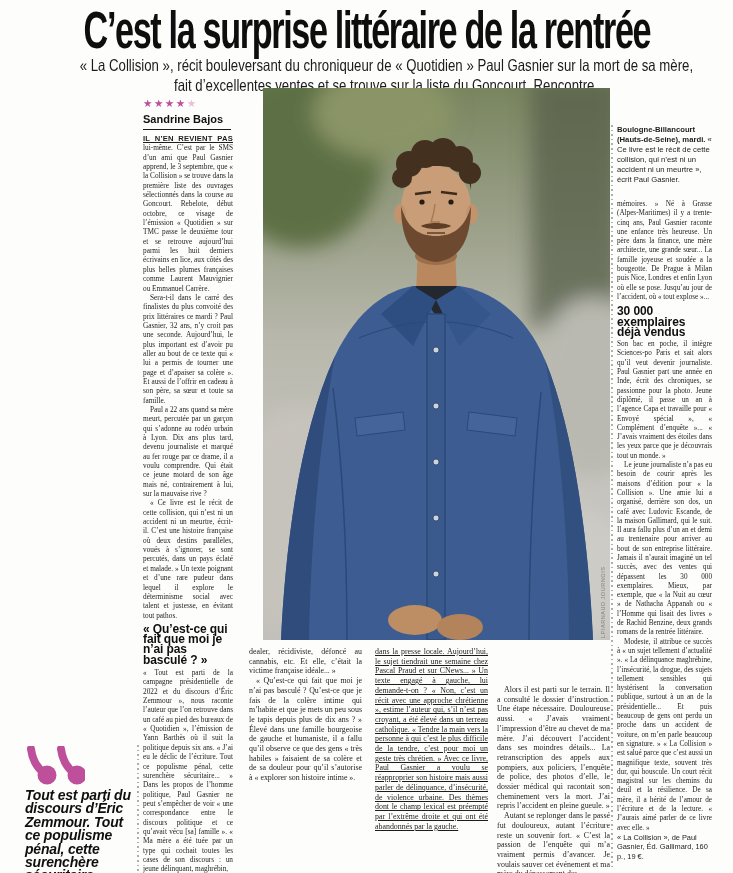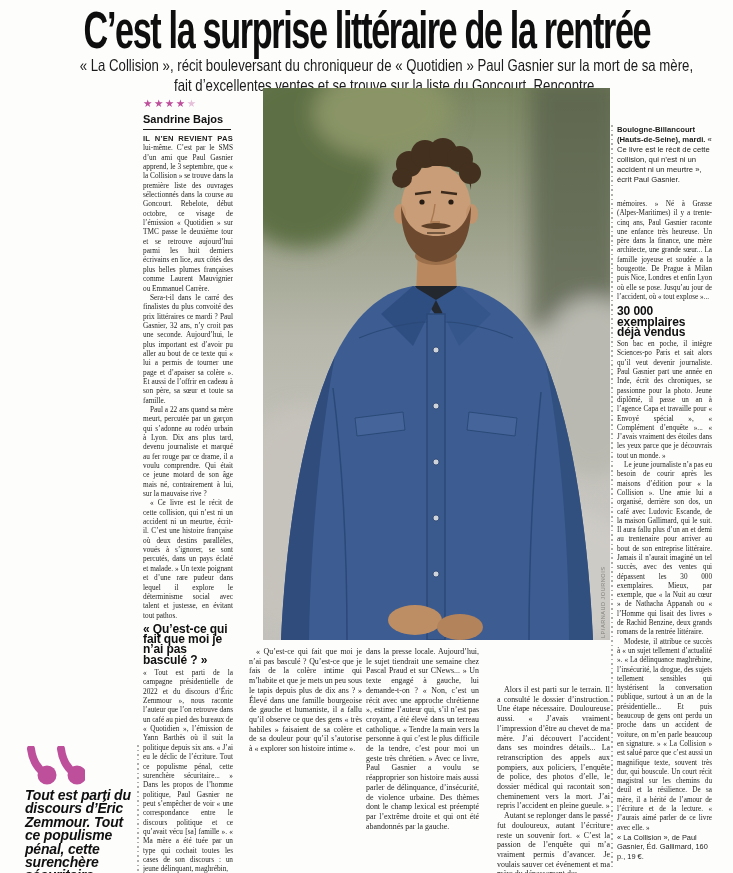--- a/index.html
+++ b/index.html
@@ -30,26 +30,26 @@
   .stars .off { opacity:.35; }
   .author { font-family:"Liberation Sans", sans-serif; font-weight:bold; font-size:11px; margin-top:3px; color:#111; }
   .byline-rule { width:88px; height:1.5px; background:#1a1a1a; margin-top:4px; }
 
   
   .bodycol { position:absolute; text-align:justify; overflow:hidden; hyphens:auto; }
   .bodycol p { margin:0; }
   .bodycol p.ind { text-indent:7px; }
   .c1 { left:143px; top:134px; width:90px;  height:739px; font-size:7.3px; line-height:9.35px; }
   .c2 { left:249px; width:113px; }
-  .c3 { left:366px; width:113px; }
+  .c3 { left:375px; width:113px;text-decoration:underline; }
   .c4 { left:497px; width:113px;margin-top:38px; }
   .c2,.c3,.c4 { top:647px; height:226px; font-size:7.9px; line-height:9.7px; }
   .c5 { left:617px; top:125px; width:95px; height:748px; font-size:7.2px; line-height:9.3px; }
 
-  .lead-in { font-family:"Liberation Sans", sans-serif; font-weight:bold; font-size:7.6px; letter-spacing:.2px; }
+  .lead-in { font-family:"Liberation Sans", sans-serif; font-weight:bold; font-size:7.6px; letter-spacing:.2px;text-decoration:underline; }
   .subhead {
     font-family:"Liberation Sans", sans-serif; font-weight:bold;
     font-size:12px; line-height:10.3px; margin:4px 0 3px; text-align:left; letter-spacing:-.1px; color:#0f0f0f;
   }
   .caption { font-family:"Liberation Sans", sans-serif; font-size:7.7px; line-height:10px; text-align:left; margin-bottom:15px; }
   .cap-b { font-weight:bold;margin-top:36px; }
   .book-ref { font-family:"Liberation Sans", sans-serif; font-size:7.4px; line-height:9.4px; text-align:left; margin-top:1px; }
 
   
   .photo-box { position:absolute; left:263px; top:88px; width:347px; height:552px; overflow:hidden; background:#b9bab2; }
@@ -167,20 +167,21 @@
   <div class="bodycol c1">
     <p><span class="lead-in">IL N’EN REVIENT PAS</span> <span>lui-même. C’est par le SMS d’un ami que Paul Gasnier apprend, le 3 septembre, que « la Collision » se trouve dans la première liste des ouvrages sélectionnés dans la course au Goncourt. Rebelote, début octobre, ce visage de l’émission « Quotidien » sur TMC passe le deuxième tour et se retrouve aujourd’hui parmi les huit derniers écrivains en lice, aux côtés des plus belles plumes françaises comme Laurent Mauvignier ou Emmanuel Carrère.</span></p>
     <p class="ind">Sera-t-il dans le carré des finalistes du plus convoité des prix littéraires ce mardi ? Paul Gasnier, 32 ans, n’y croit pas une seconde. Aujourd’hui, le plus important est d’avoir pu aller au bout de ce texte qui « lui a permis de tourner une page et d’apaiser sa colère ». Et aussi de l’offrir en cadeau à son père, sa sœur et toute sa famille.</p>
     <p class="ind">Paul a 22 ans quand sa mère meurt, percutée par un garçon qui s’adonne au rodéo urbain à Lyon. Dix ans plus tard, devenu journaliste et marqué au fer rouge par ce drame, il a voulu comprendre. Qui était ce jeune motard de son âge mais né, contrairement à lui, sur la mauvaise rive ?</p>
     <p class="ind">« Ce livre est le récit de cette collision, qui n’est ni un accident ni un meurtre, écrit-il. C’est une histoire française où deux destins parallèles, voués à s’ignorer, se sont percutés, dans un pays éclaté et malade. » Un texte poignant et d’une rare pudeur dans lequel il explore le déterminisme social avec talent et justesse, en évitant tout pathos.</p>
     <h3 class="subhead">« Qu’est-ce qui fait que moi je n’ai pas basculé ? »</h3>
     <p>« Tout est parti de la campagne présidentielle de 2022 et du discours d’Éric Zemmour », nous raconte l’auteur que l’on retrouve dans un café au pied des bureaux de « Quotidien », l’émission de Yann Barthès où il suit la politique depuis six ans. « J’ai eu le déclic de l’écriture. Tout ce populisme pénal, cette surenchère sécuritaire... » Dans les propos de l’homme politique, Paul Gasnier ne peut s’empêcher de voir « une correspondance entre le discours politique et ce qu’avait vécu [sa] famille ». « Ma mère a été tuée par un type qui cochait toutes les cases de son discours : un jeune délinquant, maghrébin,</p>
   </div>
 
   <div class="bodycol c2">
+    <p>dealer, récidiviste, défoncé au cannabis, etc. Et elle, c’était la victime française idéale... »</p>
     <p class="ind">« Qu’est-ce qui fait que moi je n’ai pas basculé ? Qu’est-ce que je fais de la colère intime qui m’habite et que je mets un peu sous le tapis depuis plus de dix ans ? » Élevé dans une famille bourgeoise de gauche et humaniste, il a fallu qu’il observe ce que des gens « très habiles » faisaient de sa colère et de sa douleur pour qu’il s’autorise à « explorer son histoire intime ».</p>
   </div>
   <div class="bodycol c3">
     <p>dans la presse locale. Aujourd’hui, le sujet tiendrait une semaine chez Pascal Praud et sur CNews... » Un texte engagé à gauche, lui demande-t-on ? « Non, c’est un récit avec une approche chrétienne », estime l’auteur qui, s’il n’est pas croyant, a été élevé dans un terreau catholique. « Tendre la main vers la personne à qui c’est le plus difficile de la tendre, c’est pour moi un geste très chrétien. » Avec ce livre, Paul Gasnier a voulu se réapproprier son histoire mais aussi parler de délinquance, d’insécurité, de violence urbaine. Des thèmes dont le champ lexical est préempté par l’extrême droite et qui ont été abandonnés par la gauche.</p>
   </div>
   <div class="bodycol c4">
     <p class="ind">Alors il est parti sur le terrain. Il a consulté le dossier d’instruction. Une étape nécessaire. Douloureuse aussi. « J’avais vraiment l’impression d’être au chevet de ma mère. J’ai découvert l’accident dans ses moindres détails... La retranscription des appels aux pompiers, aux policiers, l’enquête de police, des photos d’elle, le dossier médical qui racontait son cheminement vers la mort. J’ai repris l’accident en pleine gueule. »</p>
     <p class="ind">Autant se replonger dans le passé fut douloureux, autant l’écriture reste un souvenir fort. « C’est la passion de l’enquête qui m’a vraiment permis d’avancer. Je voulais sauver cet événement et ma mère du dépassement des</p>
   </div>
 

